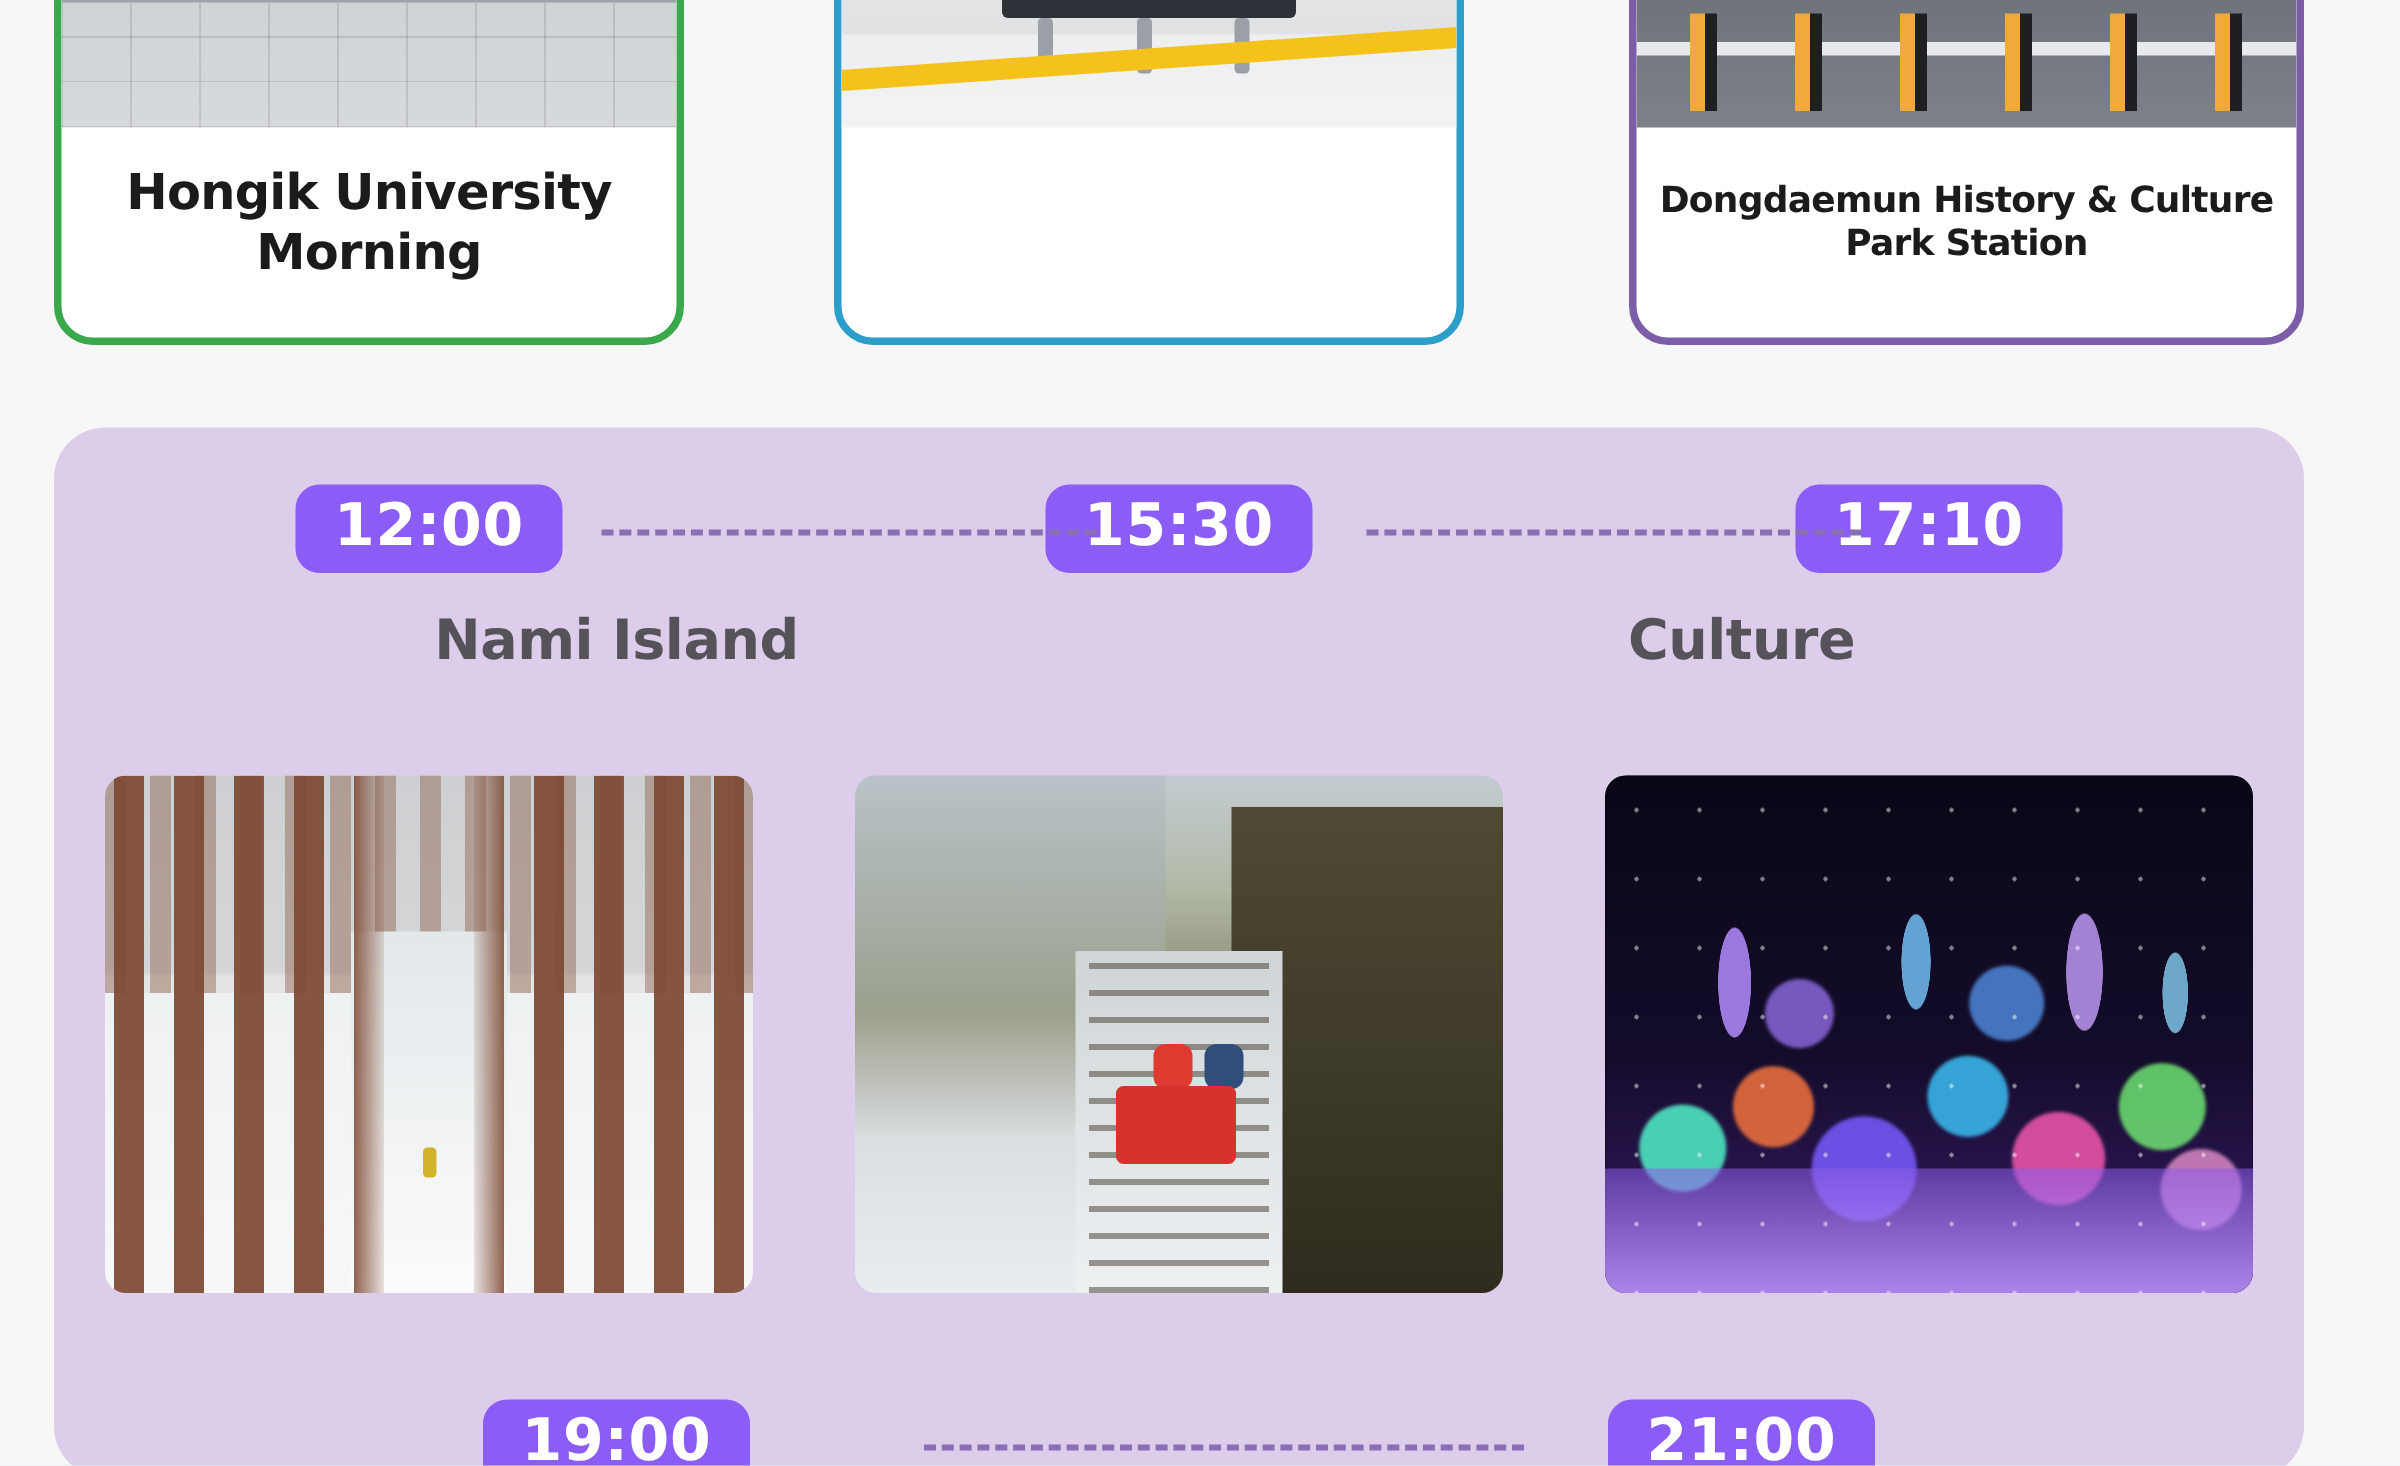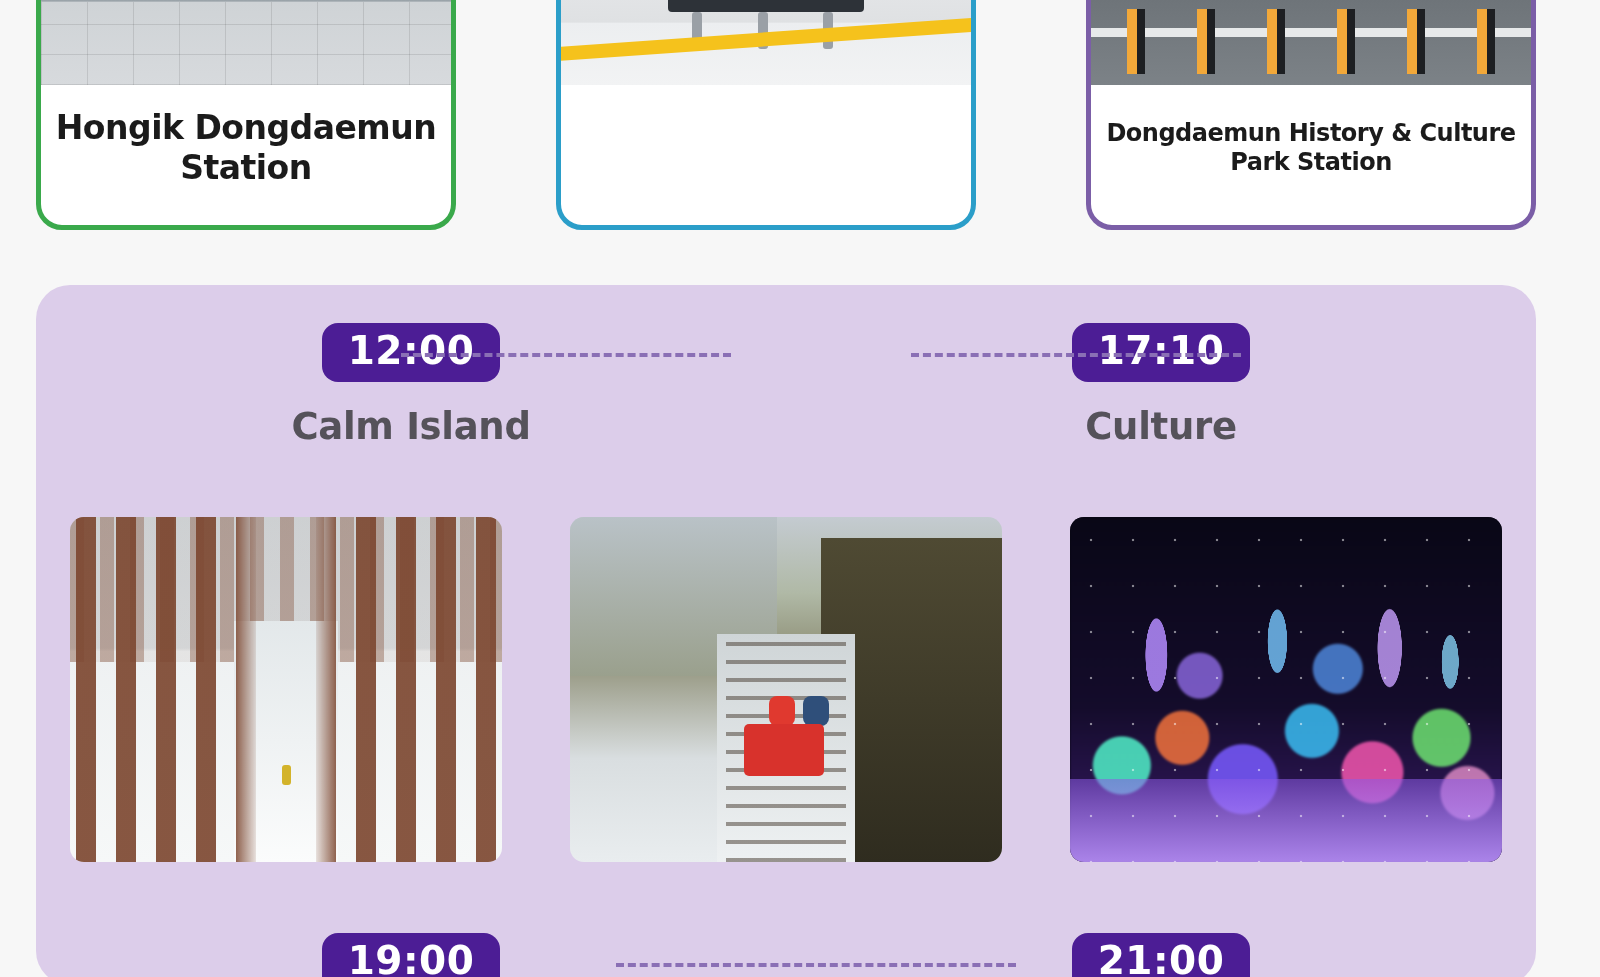--- a/index.html
+++ b/index.html
@@ -125,21 +125,21 @@
   .time-row-2 { top: 648px; }
 
   .time-slot {
     display: flex;
     align-items: center;
     flex: 1;
     justify-content: center;
     position: relative;
   }
   .time-pill {
-    background: #4c1d95;
+    background: #8b5cf6;
     color: #ffffff;
     font-weight: bold;
     font-size: 39px;
     padding: 8px 26px 12px 26px;
     border-radius: 16px;
     line-height: 1;
     font-family: "DejaVu Sans", sans-serif;
     letter-spacing: 0.5px;
   }
   .dash-link {
@@ -280,21 +280,21 @@
     background:linear-gradient(to bottom, rgba(140,90,230,.55), rgba(190,150,255,.85));
   }
 </style>
 </head>
 <body>
 
 <div class="station-row">
 
   <div class="station-card card-a">
     <div class="card-photo photoA"></div>
-    <div class="card-label">Hongik Dongdaemun Station</div>
+    <div class="card-label">Hongik University Morning</div>
   </div>
 
   <div class="station-card card-b">
     <div class="card-photo photoB">
       <div class="bench"></div>
       <div class="leg" style="left:32%"></div>
       <div class="leg" style="left:48%"></div>
       <div class="leg" style="left:64%"></div>
       <div class="yellow"></div>
     </div>
@@ -311,28 +311,31 @@
 
 </div>
 
 <div class="panel">
 
   <div class="time-row time-row-1">
     <div class="time-slot">
       <span class="time-pill">12:00</span>
     </div>
     <div class="time-slot">
+      <span class="time-pill">15:30</span>
+    </div>
+    <div class="time-slot">
       <span class="time-pill">17:10</span>
     </div>
     <div class="dash-link dash-1"></div>
     <div class="dash-link dash-2"></div>
   </div>
 
   <div class="act-titles">
-    <div class="act-title">Calm Island</div>
+    <div class="act-title">Nami Island</div>
     <div class="act-title">Culture</div>
   </div>
 
   <div class="act-photos">
     <div class="act-photo-wrap">
       <div class="act-photo imgNami">
         <div class="canopy"></div>
         <div class="path"></div>
         <div class="trees"></div>
         <div class="person"></div>

